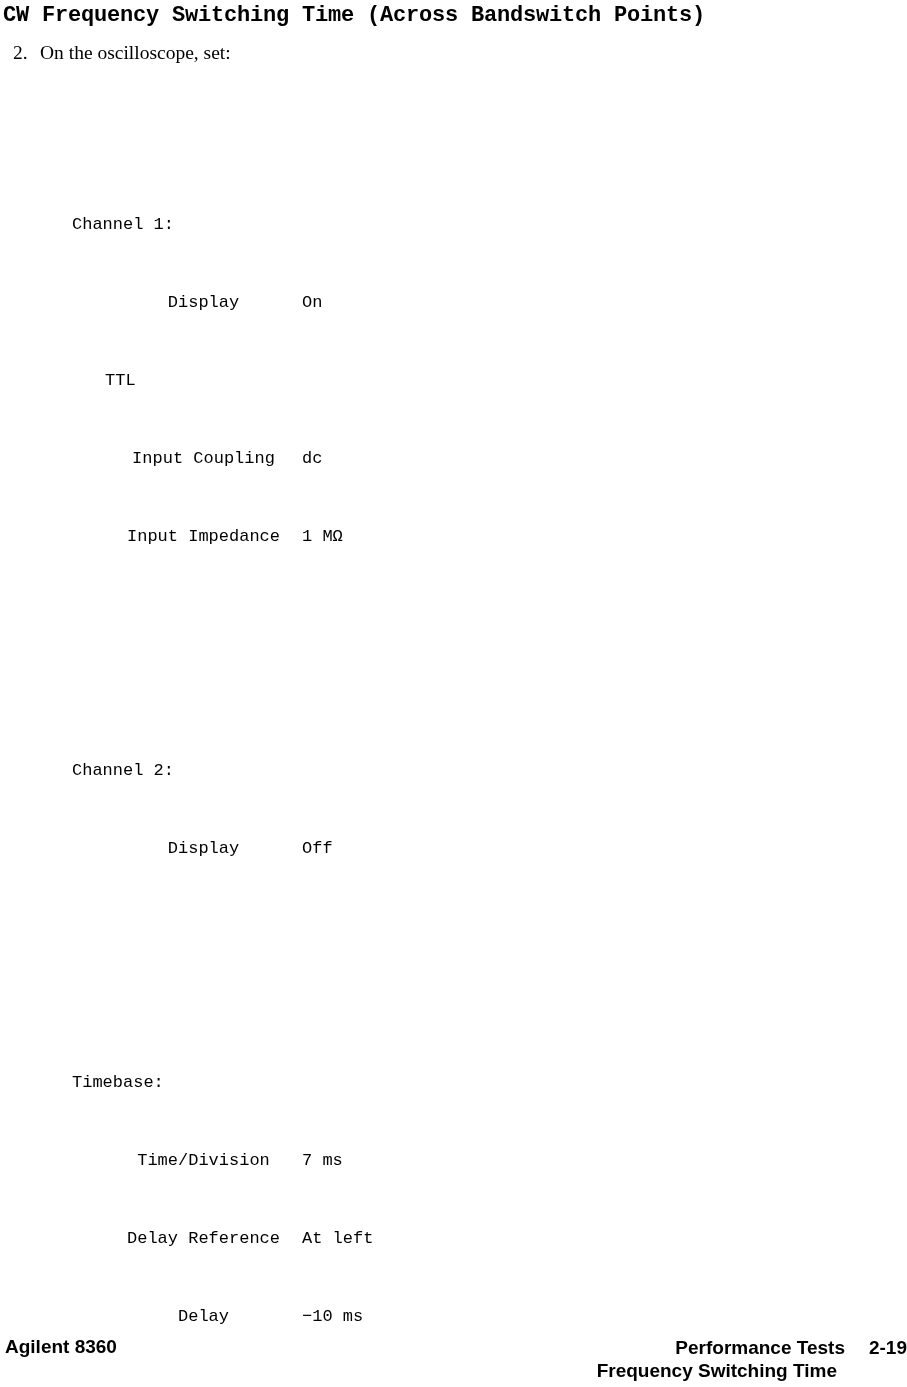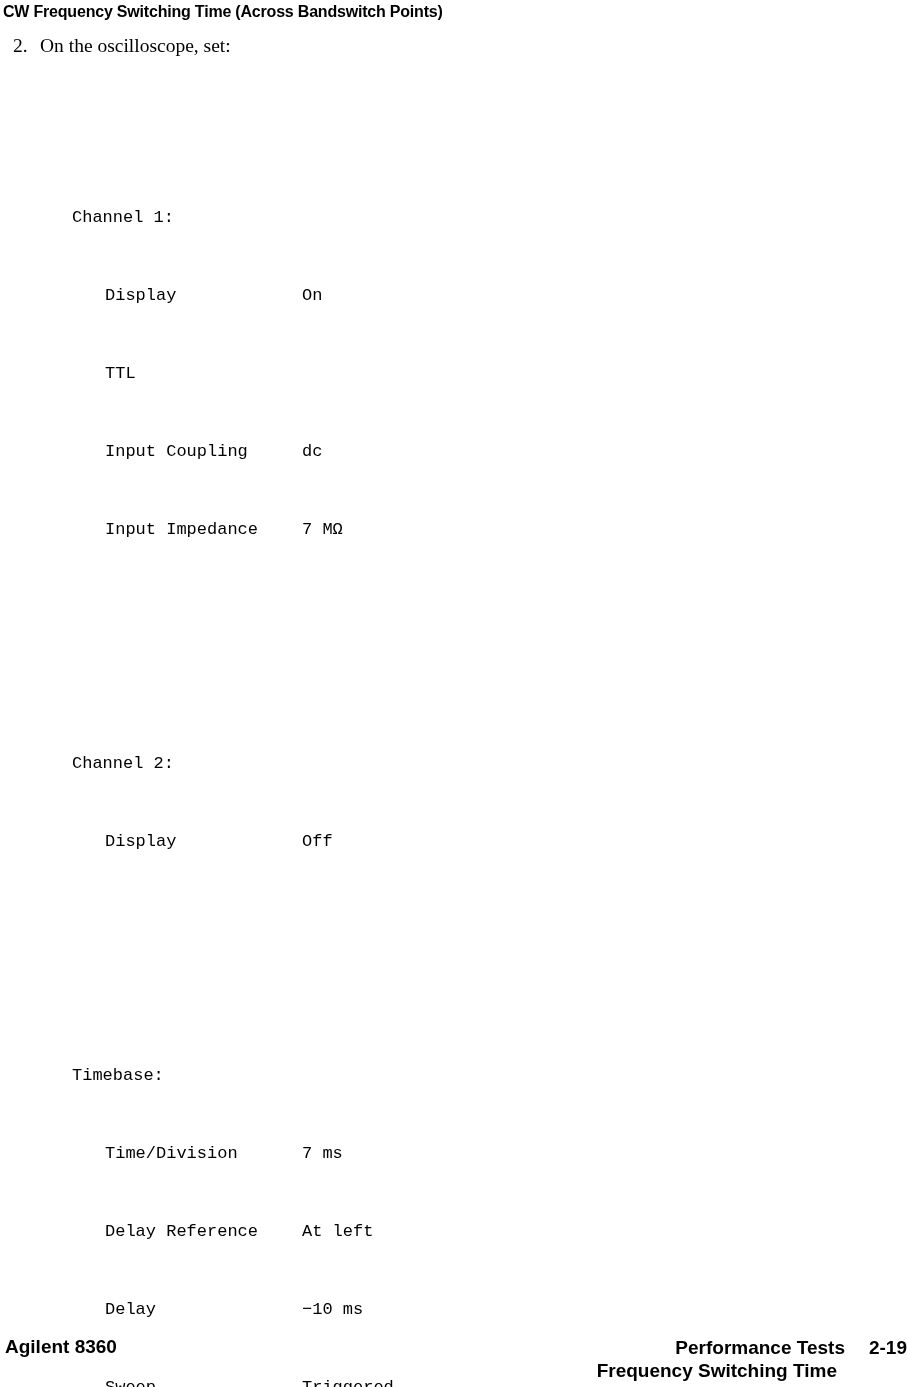--- a/index.html
+++ b/index.html
@@ -6,23 +6,23 @@
   .page {
     position: relative;
     width: 907px;
     height: 1387px;
     background: #ffffff;
     color: #000000;
     font-family: "Liberation Serif", serif;
     overflow: hidden;
   }
   .page-title {
-    font-family: Liberation Sans, sans-serif;
+    font-family: Liberation Mono, monospace;
     font-weight: bold;
-    font-size: 16px;
+    font-size: 22px;
     letter-spacing: -0.2px;
     margin: 3px 5px 0 3px;
   }
   
   .step {
     position: relative;
     padding-left: 40px;
     font-size: 19.5px;
     line-height: 26px;
   }
@@ -31,21 +31,21 @@
   
   .settings {
     margin: 16px 0 0 72px;
     font-family: "Liberation Mono", monospace;
     font-size: 17px;
     line-height: 26px;
     white-space: pre;
   }
   .set-group { margin-bottom: 26px; }
   .set-group:last-child { margin-bottom: 0; }
-  .set-row { display: flex; padding-left: 33px; }
+  .set-row { display: flex; padding-left: 33px; text-align: center; }
   .set-key { width: 197px; flex: none; }
   
   .footer {
     position: absolute;
     top: 1336px;
     left: 5px;
     right: 0;
     display: flex;
     justify-content: space-between;
     font-family: "Liberation Sans", sans-serif;
@@ -78,21 +78,21 @@
       </div>
       <div class="set-row">
         <span class="set-val">TTL</span>
       </div>
       <div class="set-row">
         <span class="set-key">Input Coupling</span>
         <span class="set-val">dc</span>
       </div>
       <div class="set-row">
         <span class="set-key">Input Impedance</span>
-        <span class="set-val">7 MΩ</span>
+        <span class="set-val">1 MΩ</span>
       </div>
     </div>
 
     <div class="set-group">
       <div class="set-title">Channel 2:</div>
       <div class="set-row">
         <span class="set-key">Display</span>
         <span class="set-val">Off</span>
       </div>
     </div>

